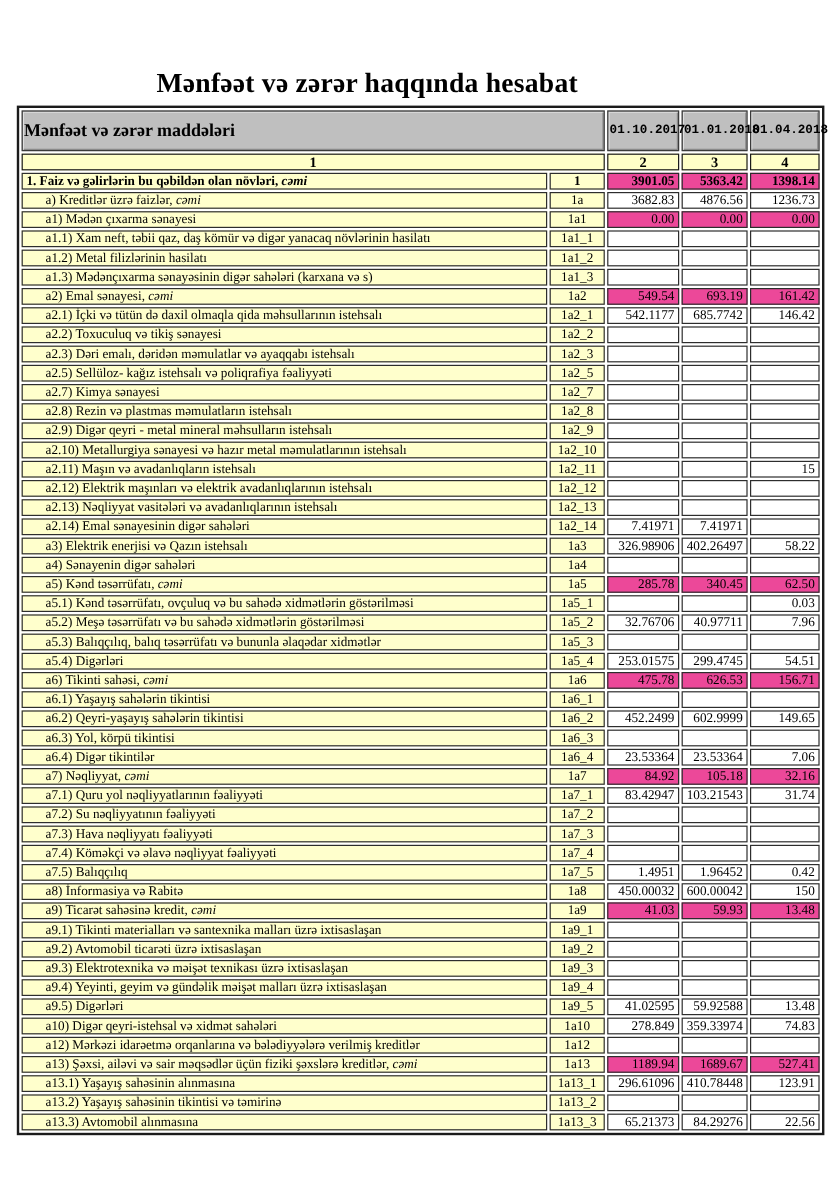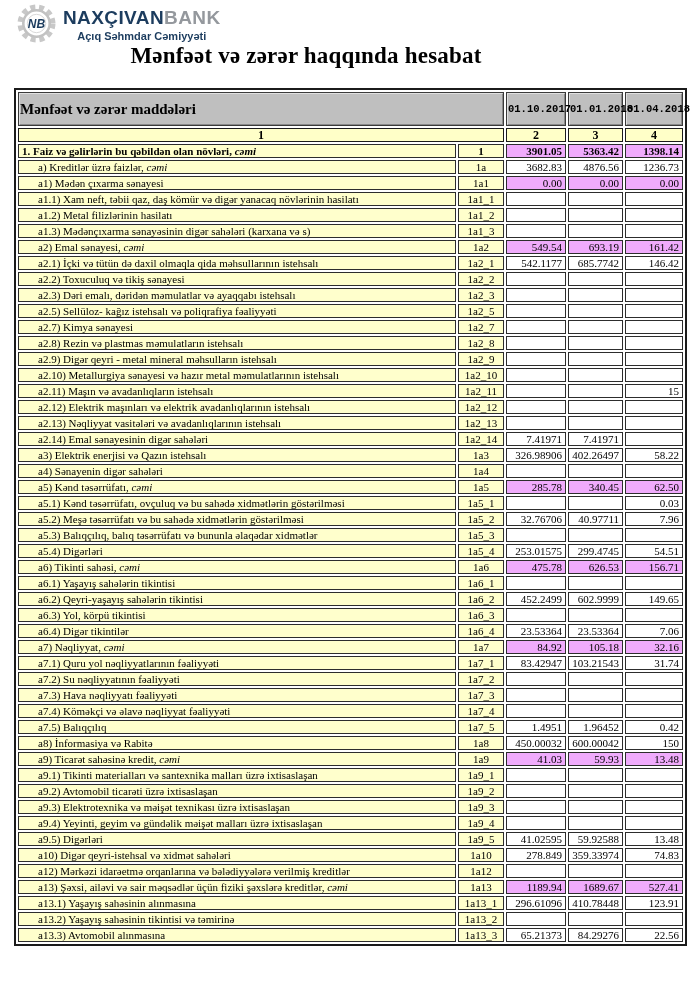--- a/index.html
+++ b/index.html
@@ -11,21 +11,21 @@
   }
   
   .brand-row { position: absolute; top: 3px; left: 16px; display: flex; align-items: flex-start; }
   .logo-wrap { width: 41px; height: 41px; margin-right: 6px; }
   .brand-text { display: flex; flex-direction: column; margin-top: 5px; }
   .brand-name { font-family: "Liberation Sans", sans-serif; font-weight: bold; font-size: 19px; line-height: 1; letter-spacing: 0.4px; }
   .brand-name .primary { color: #1c3c5e; }
   .brand-name .secondary { color: #94989d; }
   .brand-sub { font-family: "Liberation Sans", sans-serif; font-weight: bold; font-size: 11px; color: #1c3c5e; margin-top: 3px; text-align: center; }
   
-  .doc-title { position: absolute; top: 43px; left: 0; width: 612px; text-align: center; font-size: 23px; font-weight: bold; letter-spacing: 0.2px; }
+  .doc-title { position: absolute; top: 57px; left: 0; width: 612px; text-align: center; font-size: 23px; font-weight: bold; letter-spacing: 0.2px; }
   
   table.report {
     position: absolute; top: 88px; left: 14px; width: 673px;
     border-collapse: separate; border-spacing: 2px;
     border: 2px solid #1b1b1b; background: #fff; table-layout: fixed;
   }
   col.c-code-col { width: 46px; }
   col.c-v1 { width: 60px; }
   col.c-v2 { width: 55px; }
   col.c-v3 { width: 58px; }
@@ -40,46 +40,30 @@
     background: #ffffc8; font-weight: bold; font-size: 12px; text-align: center;
     height: 13px; line-height: 12px; border: 1px solid #1b1b1b; padding: 0;
   }
   tbody td {
     border: 1px solid #2d2d2d; height: 13px; line-height: 12px;
     font-size: 11px; padding: 0 2px; overflow: hidden; white-space: nowrap;
   }
   td.c-label { background: #ffffcc; text-align: left; padding-left: 19px; }
   td.c-code  { background: #ffffcc; text-align: center; }
   td.c-val   { background: #ffffff; text-align: right; padding-right: 3px; }
-  td.c-val.hl { background: #f0abfc; }
+  td.c-val.hl { background: #ec4899; }
   tr.bold td { font-weight: bold; }
   tr.bold td.c-label { padding-left: 3px; }
   .suffix { font-style: italic; }
 </style>
 </head>
 <body>
 
 <div class="page">
 
-  <div class="brand-row">
-    <div class="logo-wrap">
-      <svg viewBox="0 0 41 41" width="41" height="41">
-        <circle cx="20.5" cy="20.5" r="14.5" fill="none" stroke="#c8c8c8" stroke-width="9" stroke-dasharray="4.4 3.4"></circle>
-        <circle cx="20.5" cy="20.5" r="13.2" fill="#ffffff" stroke="#c2c2c2" stroke-width="2.6"></circle>
-        <circle cx="20.5" cy="20.5" r="9.2" fill="none" stroke="#d9d9d9" stroke-width="1"></circle>
-        <text x="20.5" y="25" text-anchor="middle" font-family="Liberation Sans, sans-serif" font-size="12" font-weight="bold" font-style="italic" fill="#1c3c5e">NB</text>
-      </svg>
-    </div>
-    <div class="brand-text">
-      <div class="brand-name">
-        <span class="primary">NAXÇIVAN</span><span class="secondary">BANK</span>
-      </div>
-      <div class="brand-sub">Açıq Səhmdar Cəmiyyəti</div>
-    </div>
-  </div>
 
   <div class="doc-title">Mənfəət və zərər haqqında hesabat</div>
 
   <table class="report">
     <colgroup>
       <col class="c-label-col">
         <col class="c-code-col">
         <col class="c-v1">
         <col class="c-v2">
         <col class="c-v3">

